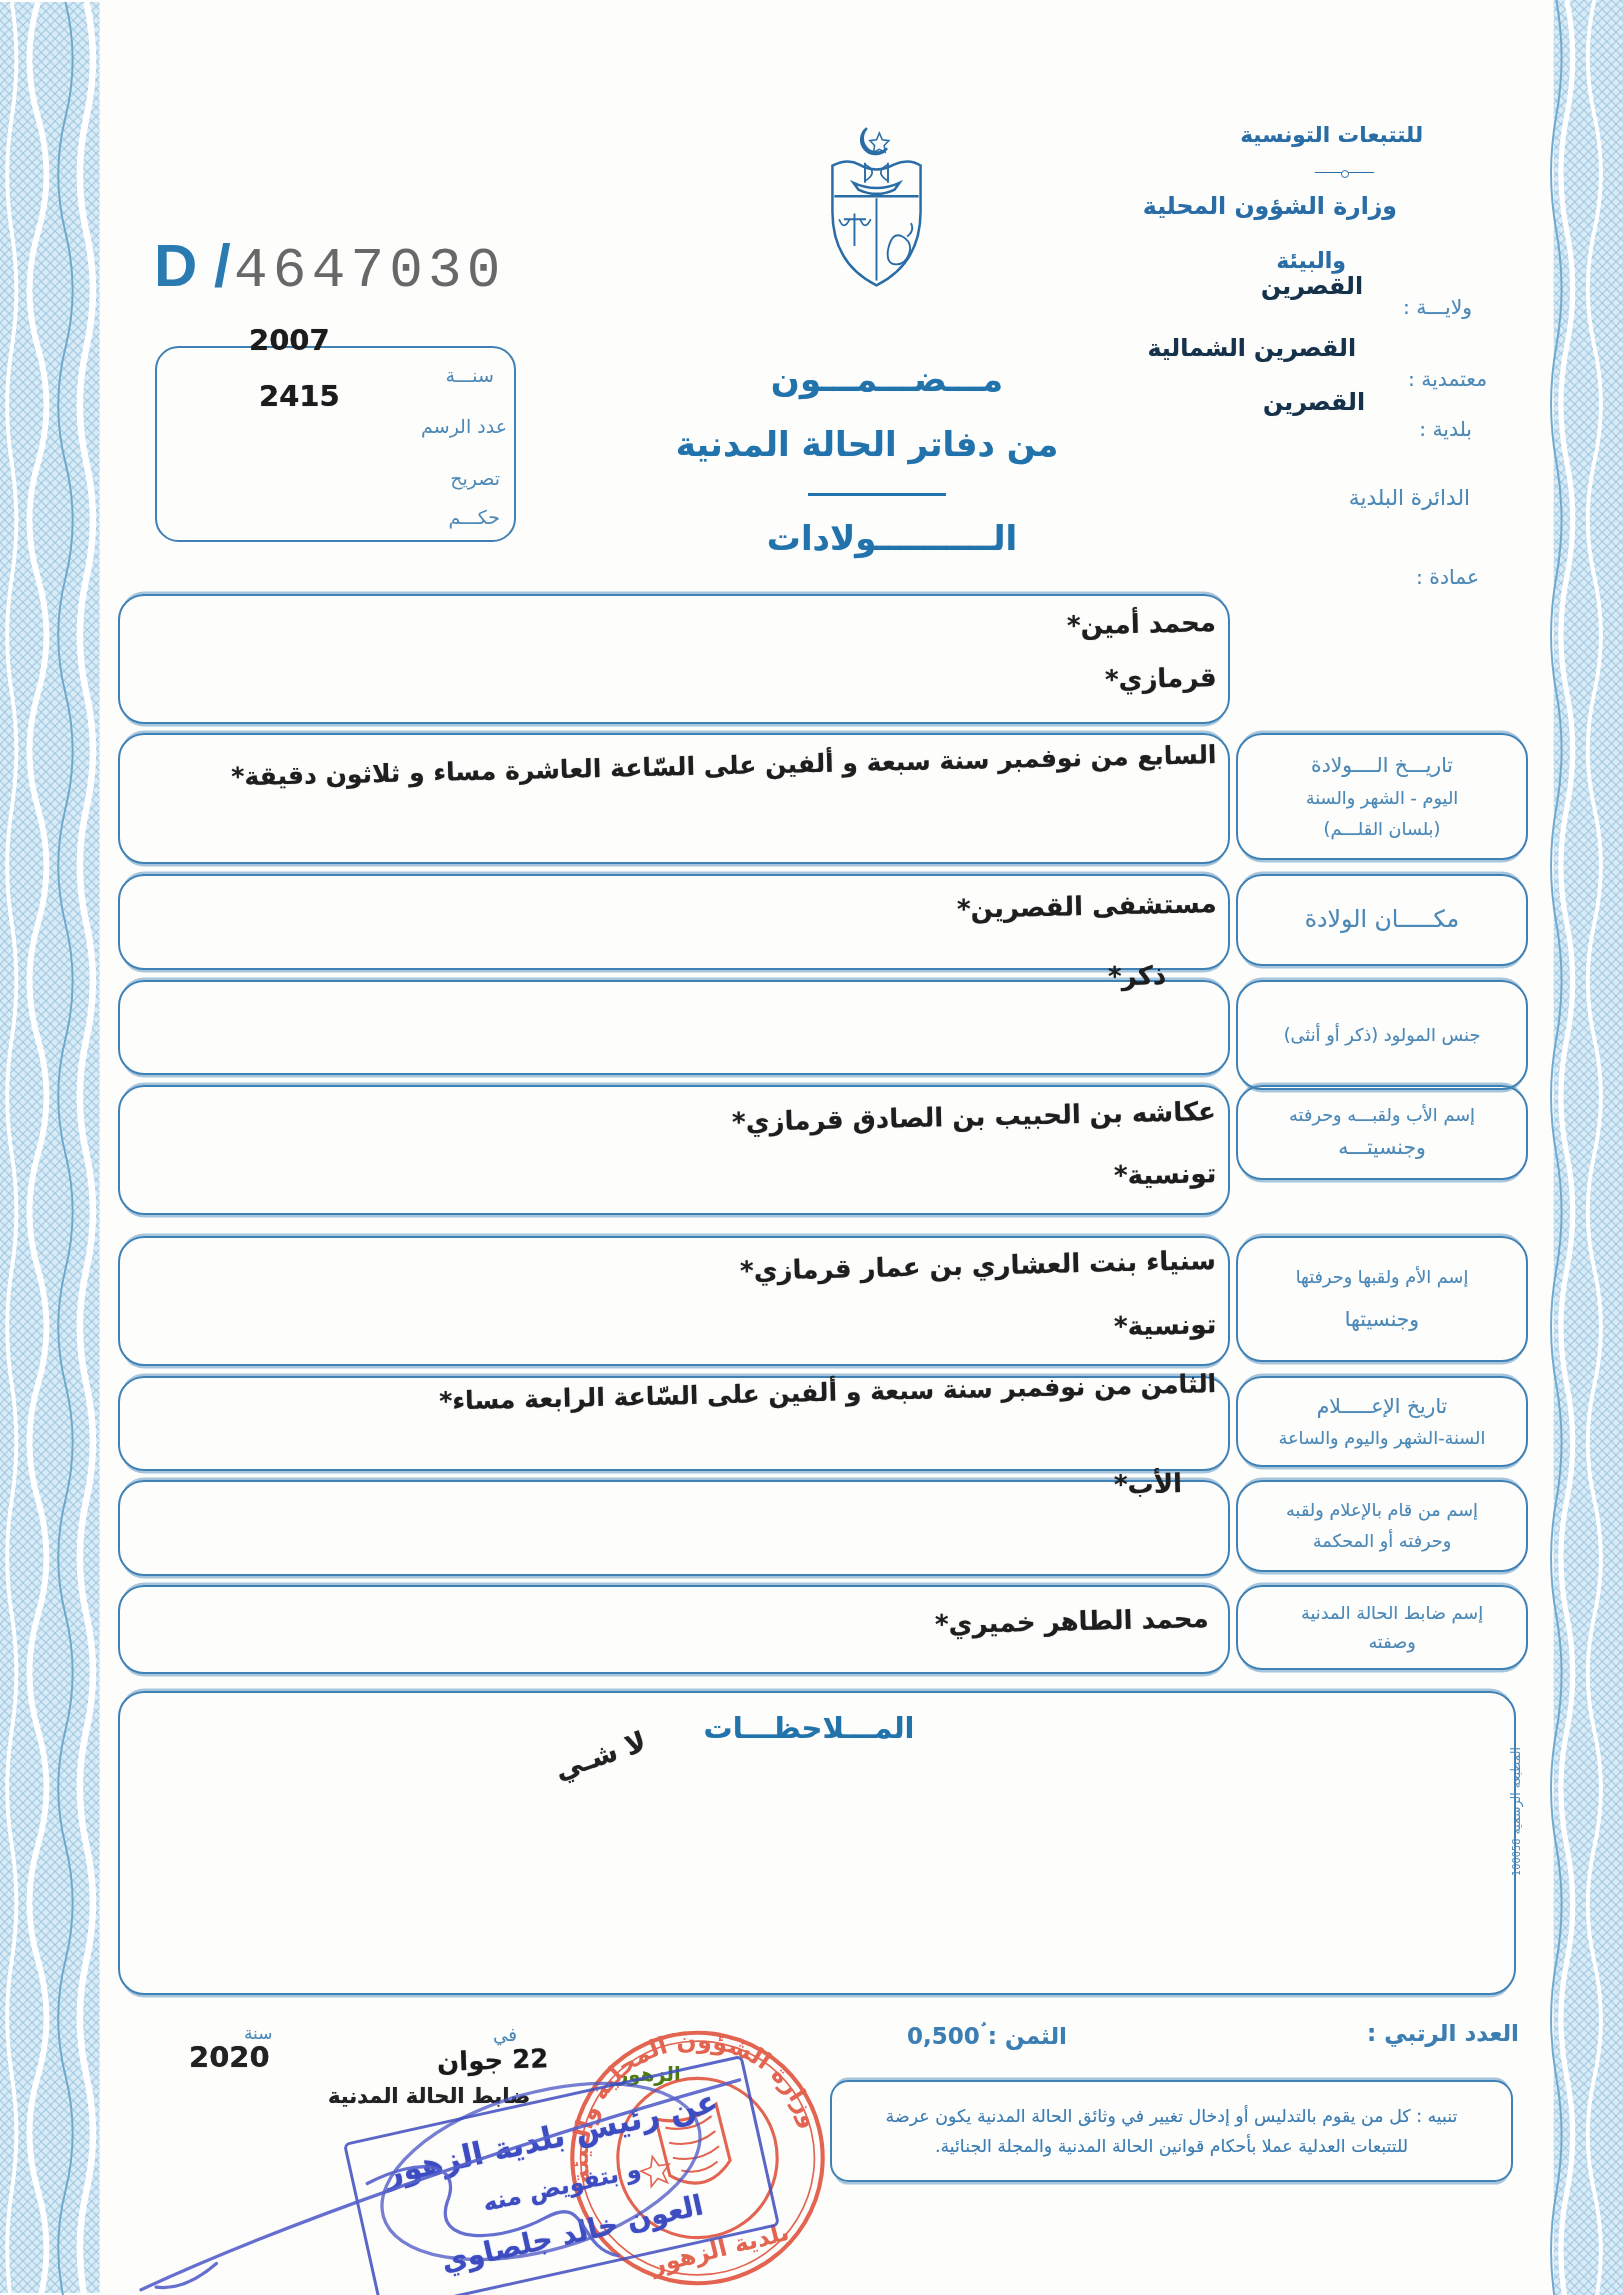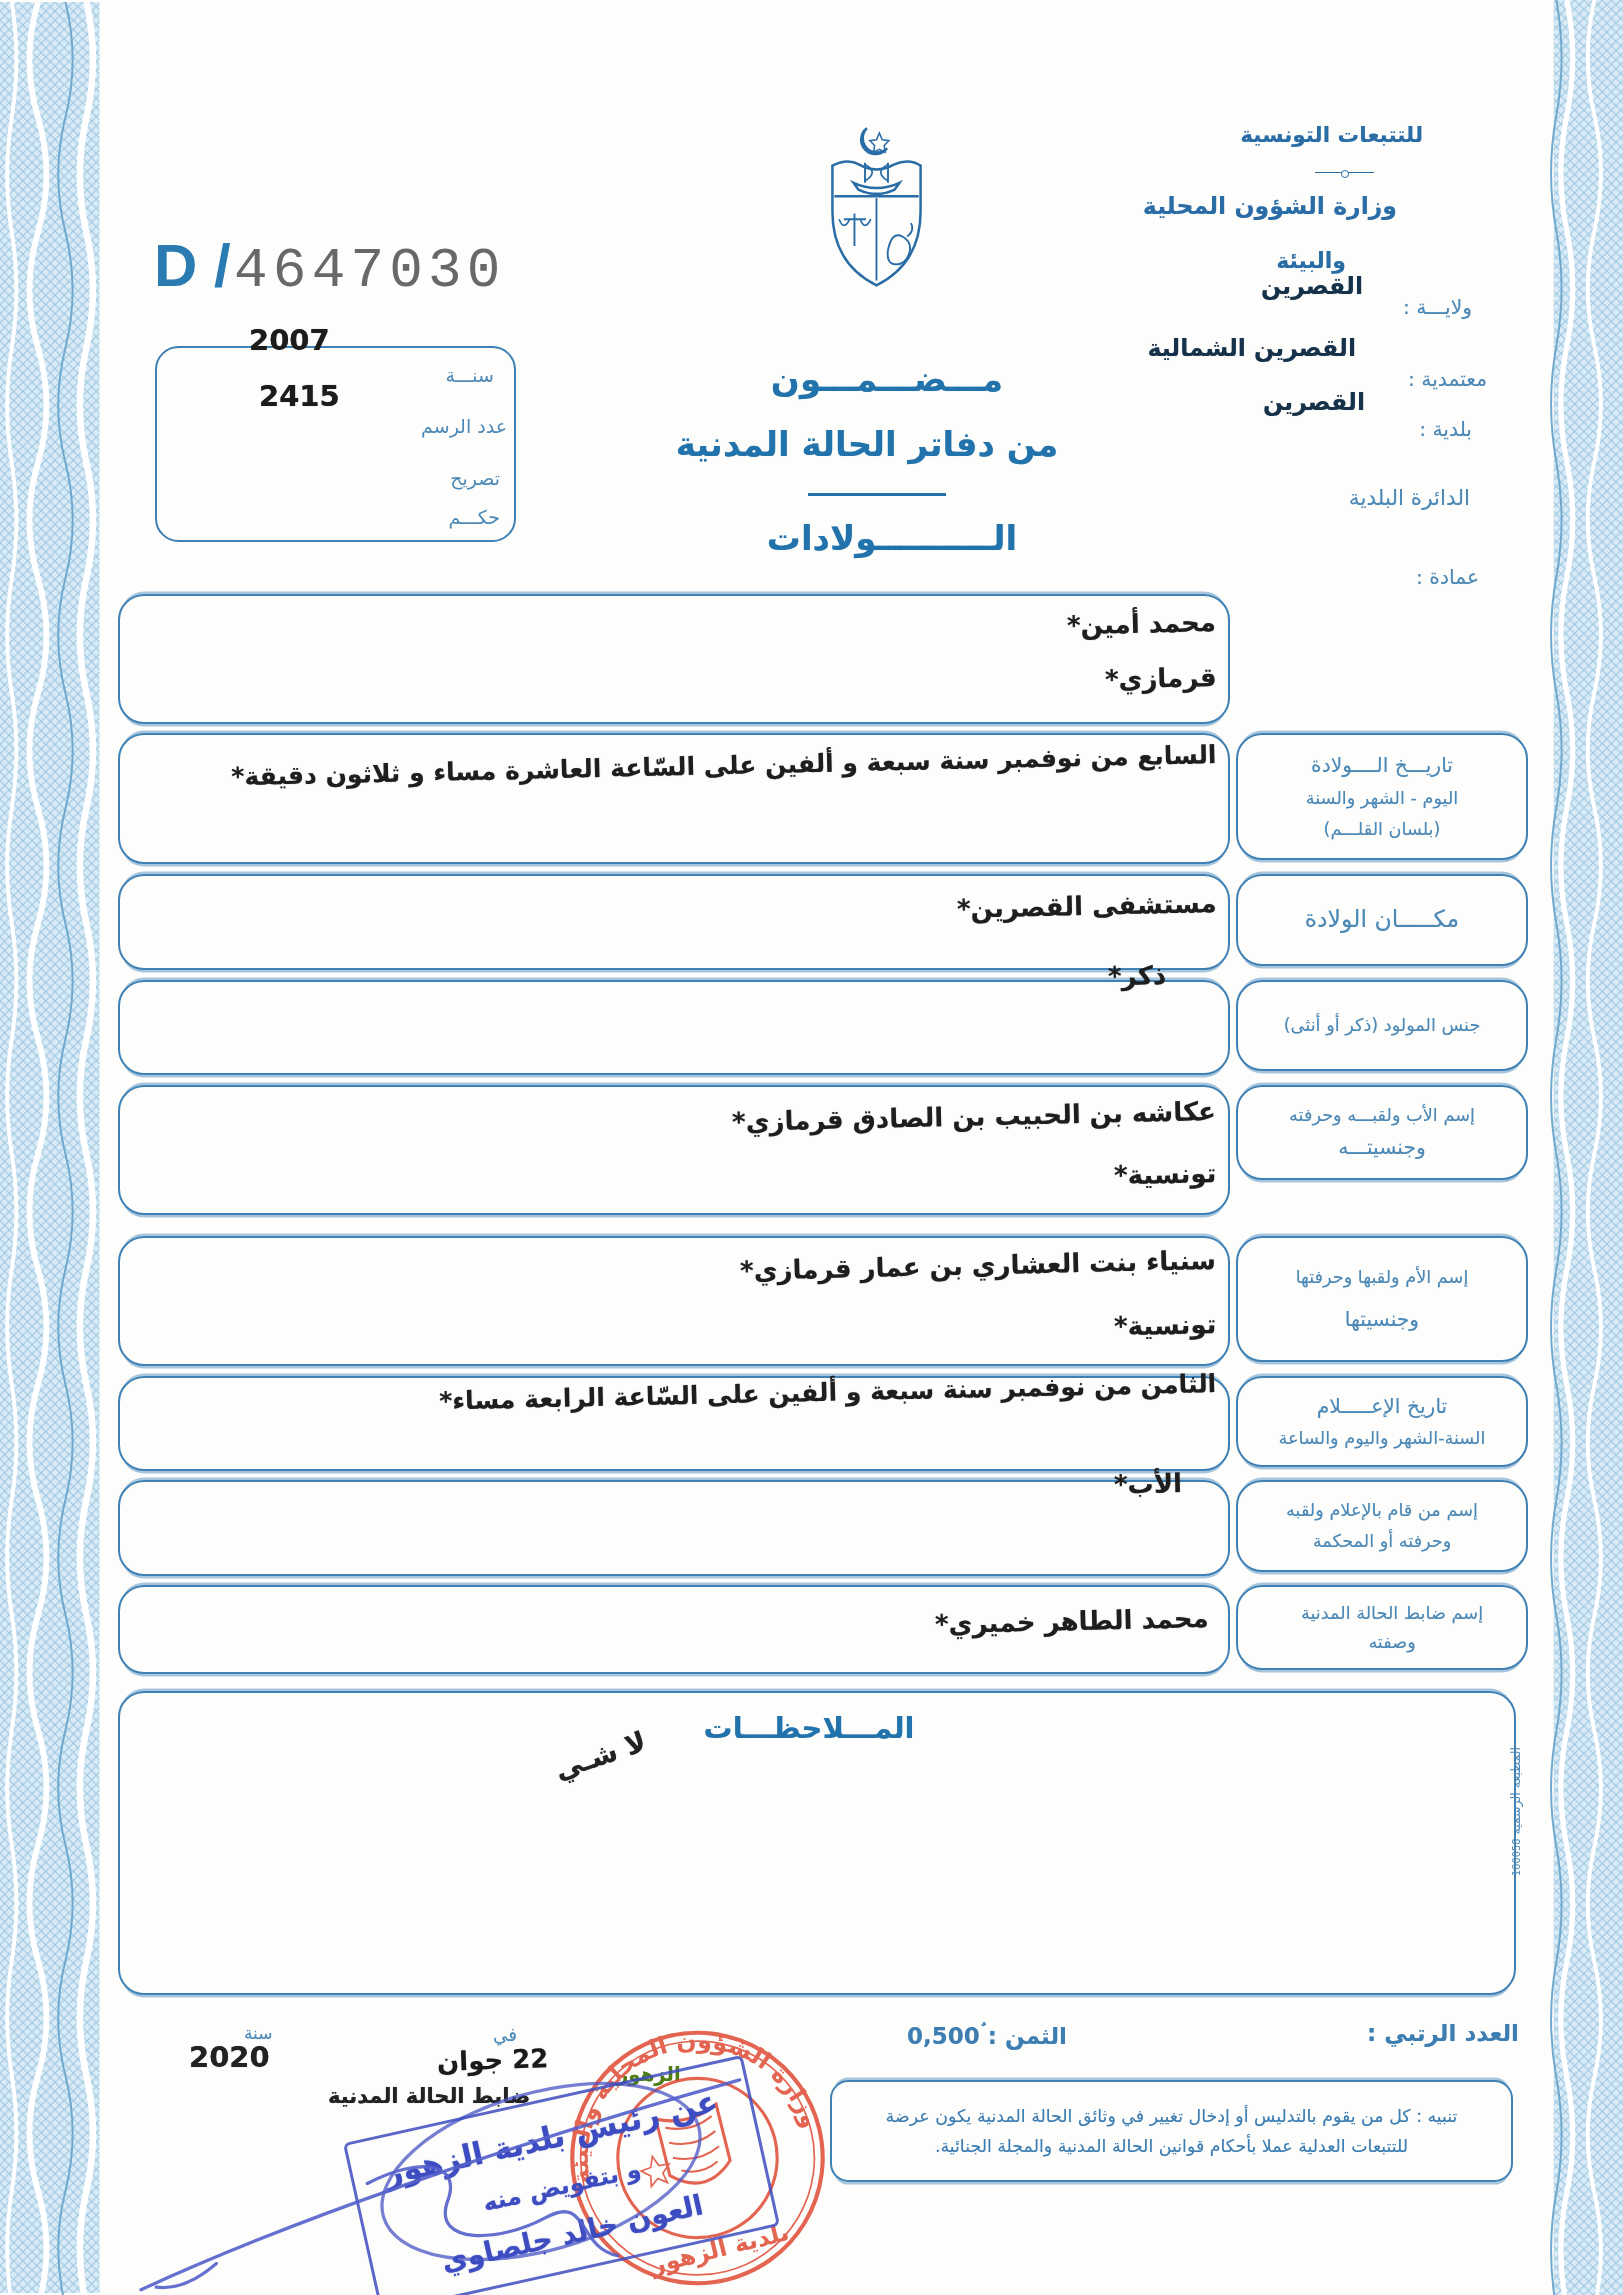--- a/index.html
+++ b/index.html
@@ -146,21 +146,21 @@
   <div class="box vbox" style="top:874px;height:92px;">
     <div class="val" style="top:11.8px;">مستشفى القصرين*</div>
   </div>
   <div class="box lbox" style="top:874px;height:92px;">
     <div class="lab" style="font-size:23.6px;">مكـــــان الولادة</div>
   </div>
 
   <div class="box vbox" style="top:980px;height:91px;">
     <div class="val" style="top:-22px;right:62px;">ذكر*</div>
   </div>
-  <div class="box lbox" style="top:980px;height:91px;">
+  <div class="box lbox" style="top:980px;height:110px;">
     <div class="lab sm">جنس المولود (ذكر أو أنثى)</div>
   </div>
 
   <div class="box vbox" style="top:1085px;height:126px;">
     <div class="val" style="top:9.2px;">عكاشه بن الحبيب بن الصادق قرمازي*</div>
     <div class="val" style="top:71px;">تونسية*</div>
   </div>
   <div class="box lbox" style="top:1085px;height:95px;">
     <div class="lab sm">إسم الأب ولقبـــه وحرفته</div>
     <div class="lab">وجنسيتـــه</div>

